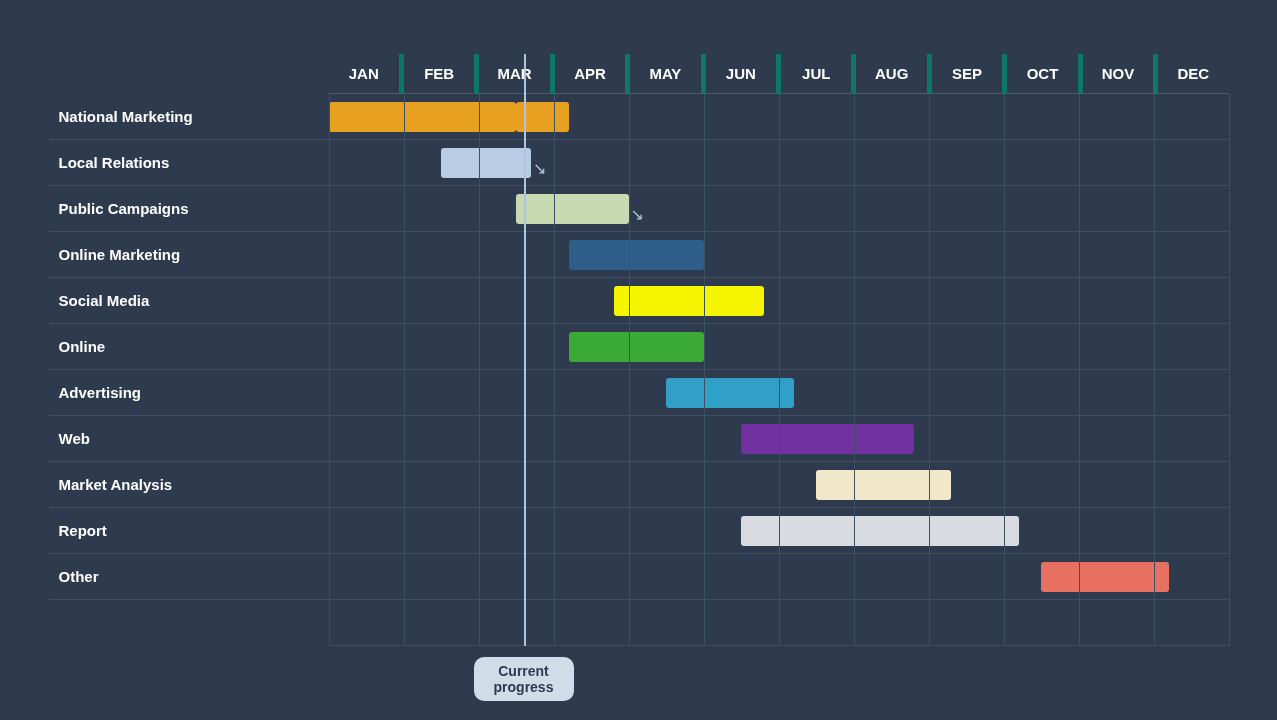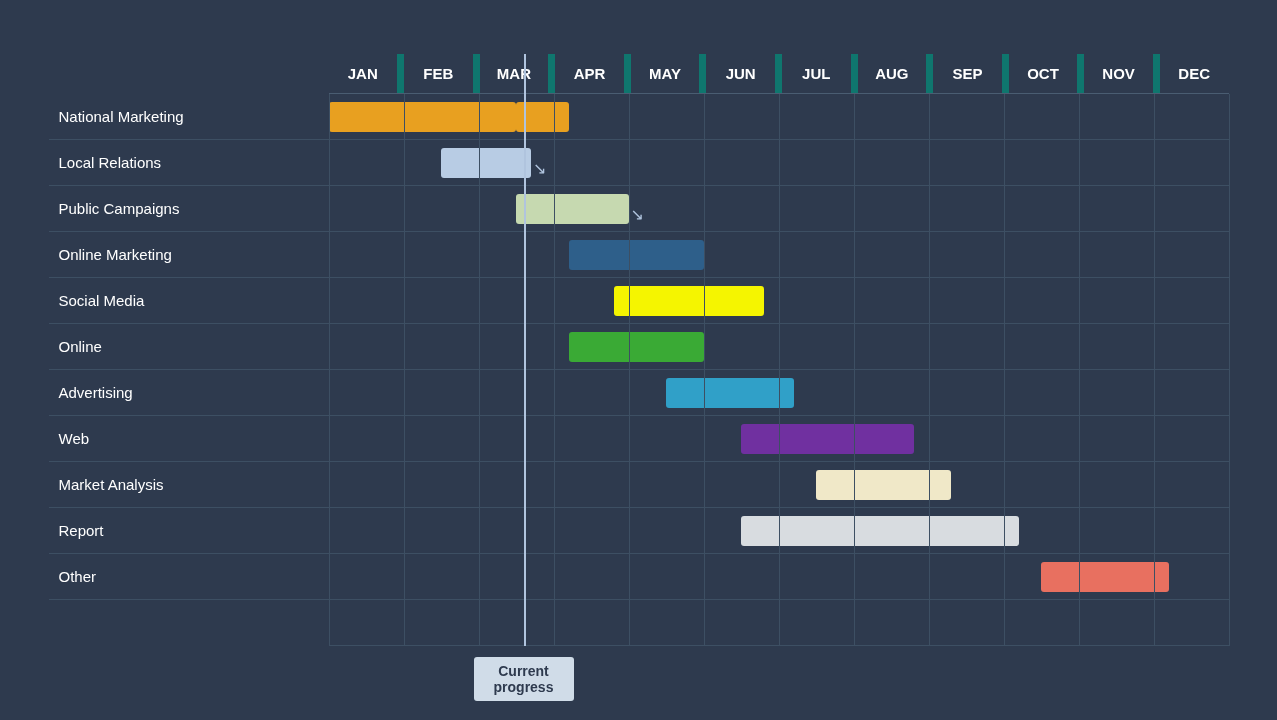--- a/index.html
+++ b/index.html
@@ -37,41 +37,41 @@
     .row-label-header {
       height: 40px;
     }
     .row-label {
       height: 46px;
       display: flex;
       align-items: center;
       border-bottom: 1px solid #3d4f63;
       color: #ffffff;
       font-size: 15px;
-      font-weight: 400;
+      font-weight: 700;
       padding-left: 10px;
     }
     .gantt-area {
       flex: 1;
       position: relative;
     }
     .month-headers {
       display: flex;
       height: 40px;
       border-bottom: 1px solid #4a5d72;
     }
     .month-header {
       flex: 1;
       display: flex;
       align-items: center;
       justify-content: center;
       color: #ffffff;
       font-size: 15px;
       font-weight: 700;
-      border-right: 7px solid #0f766e;
+      border-right: 5px solid #0f766e;
     }
     .month-header:last-child { border-right: none; }
     .gantt-rows {
       position: relative;
     }
     .gantt-row {
       height: 46px;
       border-bottom: 1px solid #3d4f63;
       position: relative;
       display: flex;
@@ -95,21 +95,21 @@
     }
     .progress-label {
       position: absolute;
       bottom: -55px;
       transform: translateX(-50%);
       background: #d0dce8;
       color: #2e3a4e;
       font-size: 14px;
       font-weight: 600;
       padding: 6px 14px;
-      border-radius: 3px;
+      border-radius: 10px;
       text-align: center;
       width: 100px;
     }
   </style>
 </head>
 <body>
 
 <div class="chart-container">
   <div class="chart-title"></div>
   <div class="chart-grid">

